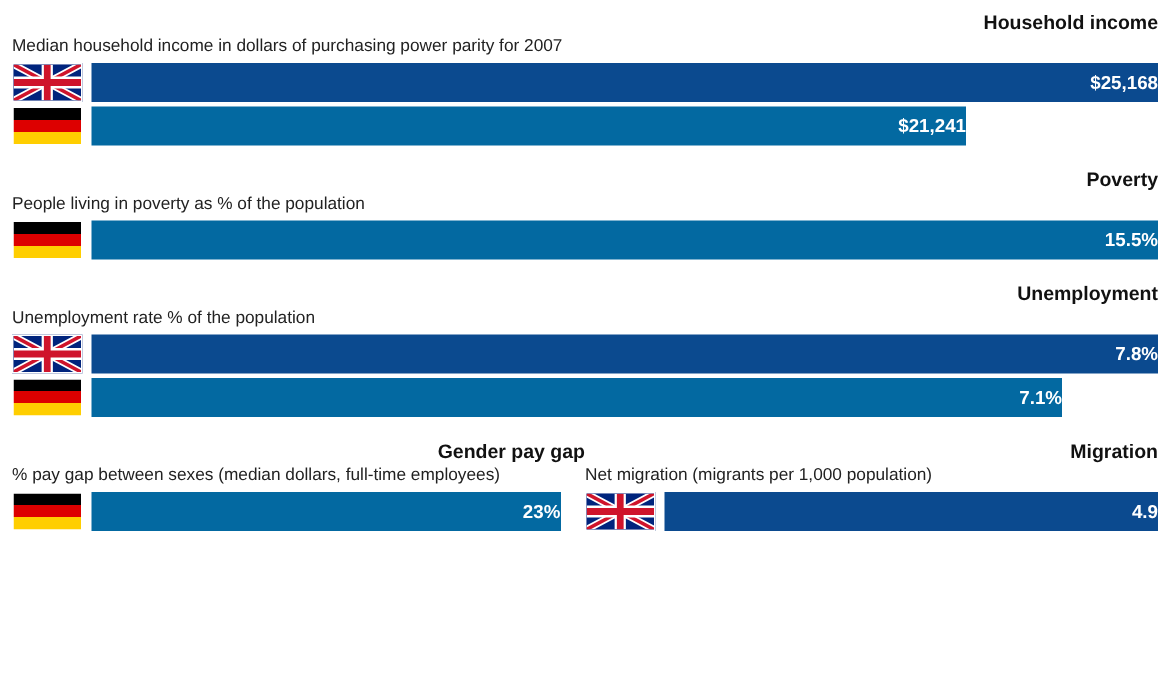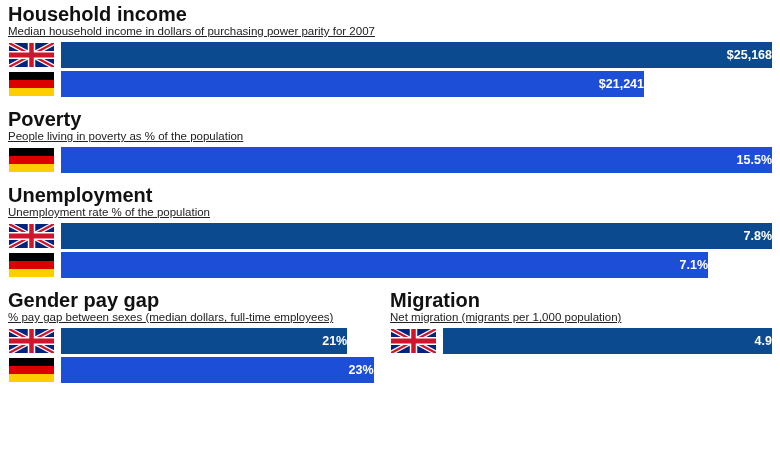--- a/index.html
+++ b/index.html
@@ -18,32 +18,32 @@
     position: relative;
     width: 780px;
     height: 462px;
     box-sizing: border-box;
     padding: 6px 8px 0 8px;
   }
   .section {
     margin-bottom: 14px;
   }
   .sec-title {
-    font-size: 20px;
+    font-size: 13px;
     font-weight: bold;
     color: #111111;
     line-height: 17px;
     margin: 0 0 1px 0;
+    text-align: right;
   }
   .sec-sub {
     font-size: 11.5px;
     color: #222222;
     line-height: 14px;
     margin: 0 0 4px 0;
-    text-decoration: underline;
   }
   .bar-row {
     display: flex;
     align-items: center;
     height: 26px;
     margin-bottom: 3px;
   }
   .flag {
     width: 47px;
     height: 26px;
@@ -77,21 +77,21 @@
     align-items: center;
     justify-content: flex-end;
     box-sizing: border-box;
     padding-right: 0;
     color: #ffffff;
     font-size: 12.5px;
     font-weight: bold;
     white-space: nowrap;
   }
   .bar-uk { background: #0b4a8f; }
-  .bar-de { background: #1d4ed8; }
+  .bar-de { background: #0369a1; }
   .two-col {
     display: flex;
   }
   .col {
     flex: 1 1 0;
     min-width: 0;
   }
 </style>
 </head>
 <body>
@@ -167,36 +167,20 @@
         </div>
       </div>
     </div>
   </div>
 
   <div class="two-col">
 
     <div class="col">
       <div class="sec-title">Gender pay gap</div>
       <div class="sec-sub">% pay gap between sexes (median dollars, full-time employees)</div>
-      <div class="bar-row">
-        <div class="flag flag-uk">
-          <svg class="uk-svg" viewBox="0 0 60 30" preserveAspectRatio="none" aria-hidden="true">
-            <rect width="60" height="30" fill="#00247d"></rect>
-            <path d="M0,0 L60,30 M60,0 L0,30" stroke="#ffffff" stroke-width="6"></path>
-            <path d="M0,0 L60,30 M60,0 L0,30" stroke="#cf142b" stroke-width="3"></path>
-            <path d="M30,0 L30,30 M0,15 L60,15" stroke="#ffffff" stroke-width="10"></path>
-            <path d="M30,0 L30,30 M0,15 L60,15" stroke="#cf142b" stroke-width="6"></path>
-          </svg>
-        </div>
-        <div class="bar-wrap">
-          <div class="bar bar-uk" style="width:87%">
-            <span>21%</span>
-          </div>
-        </div>
-      </div>
       <div class="bar-row">
         <div class="flag flag-de"></div>
         <div class="bar-wrap">
           <div class="bar bar-de" style="width:95%">
             <span>23%</span>
           </div>
         </div>
       </div>
     </div>
 

